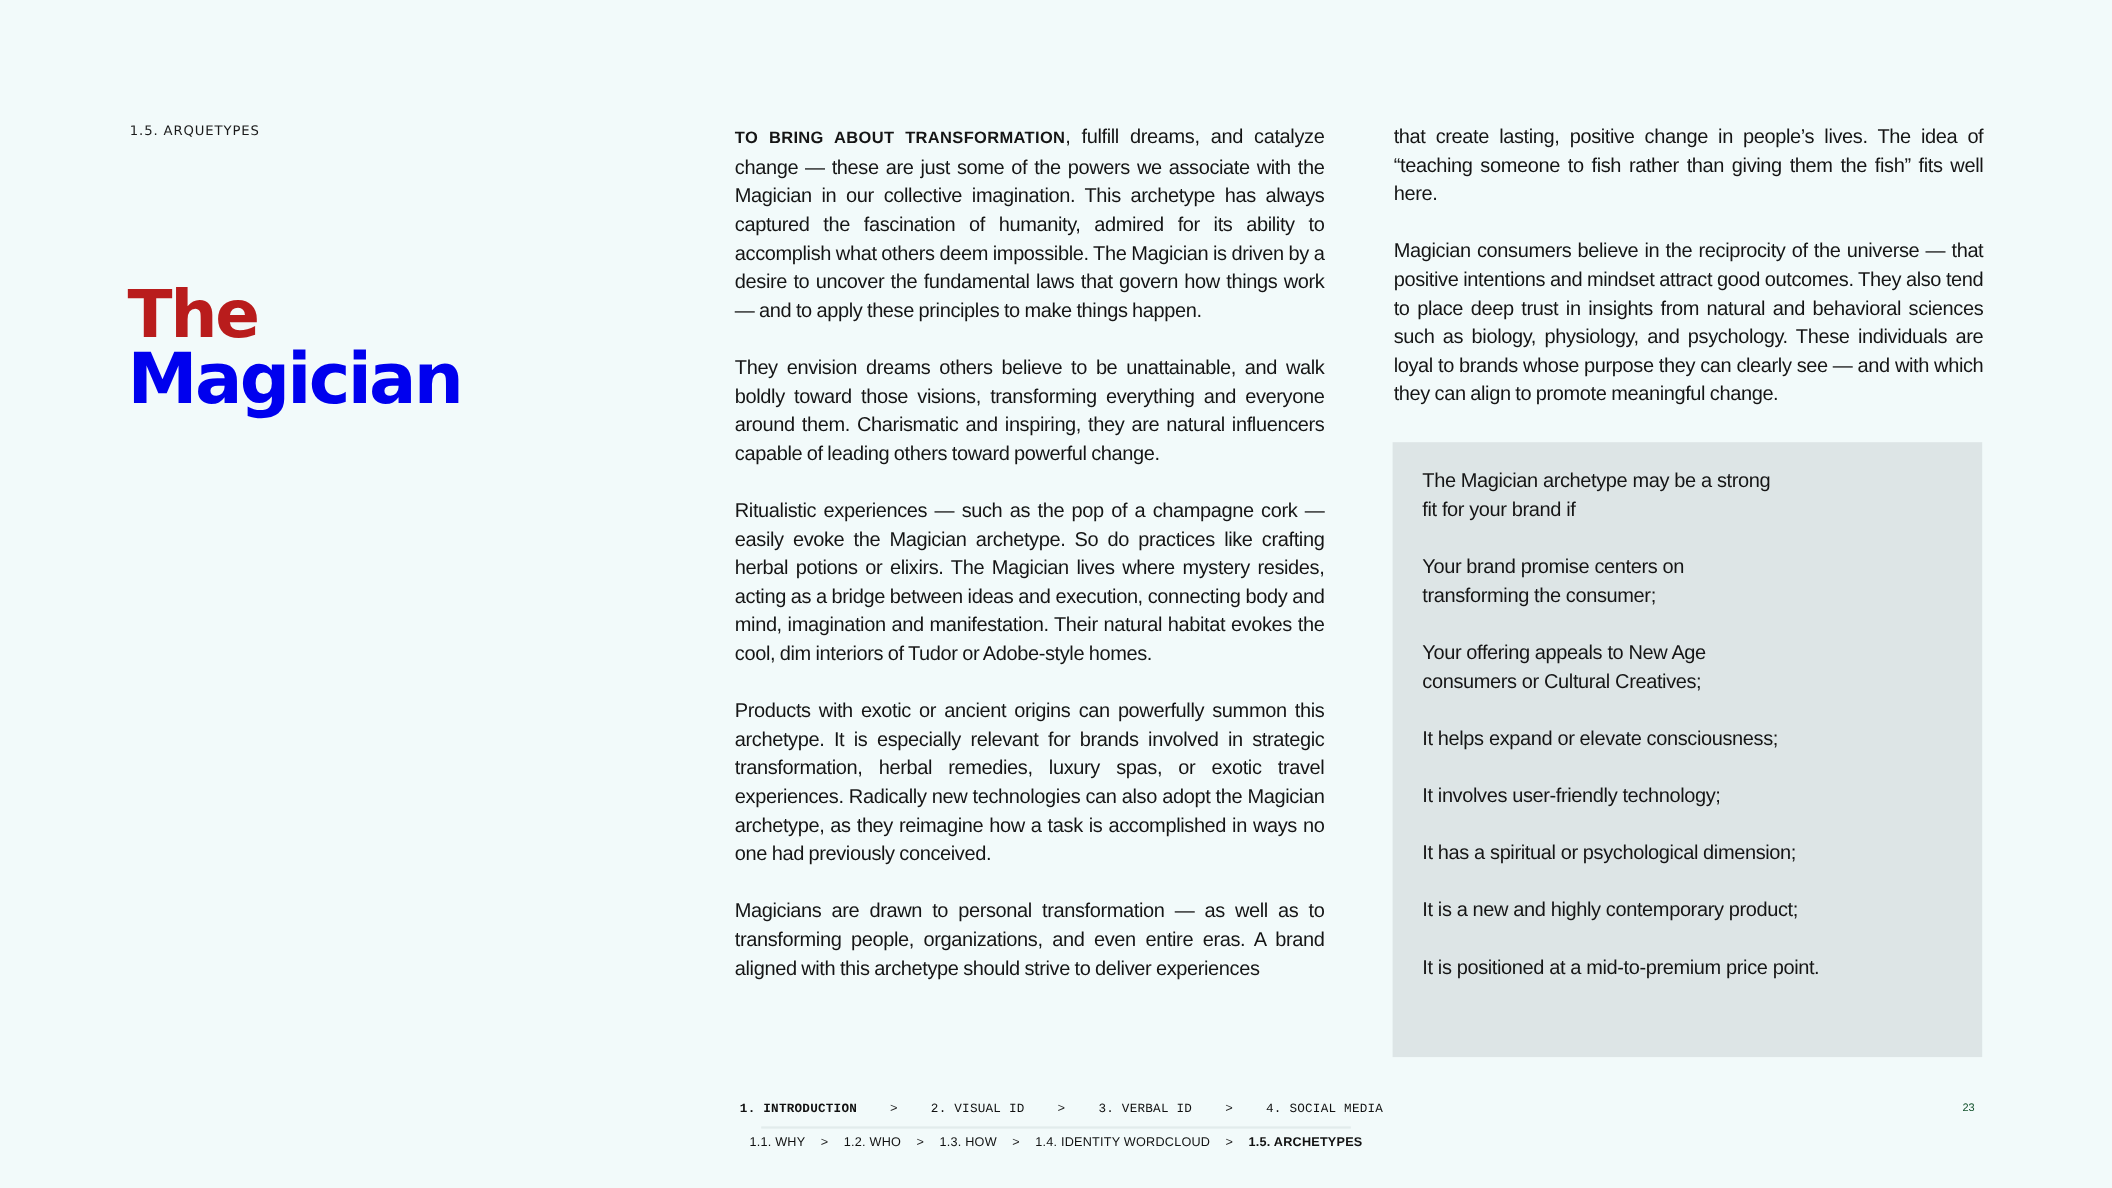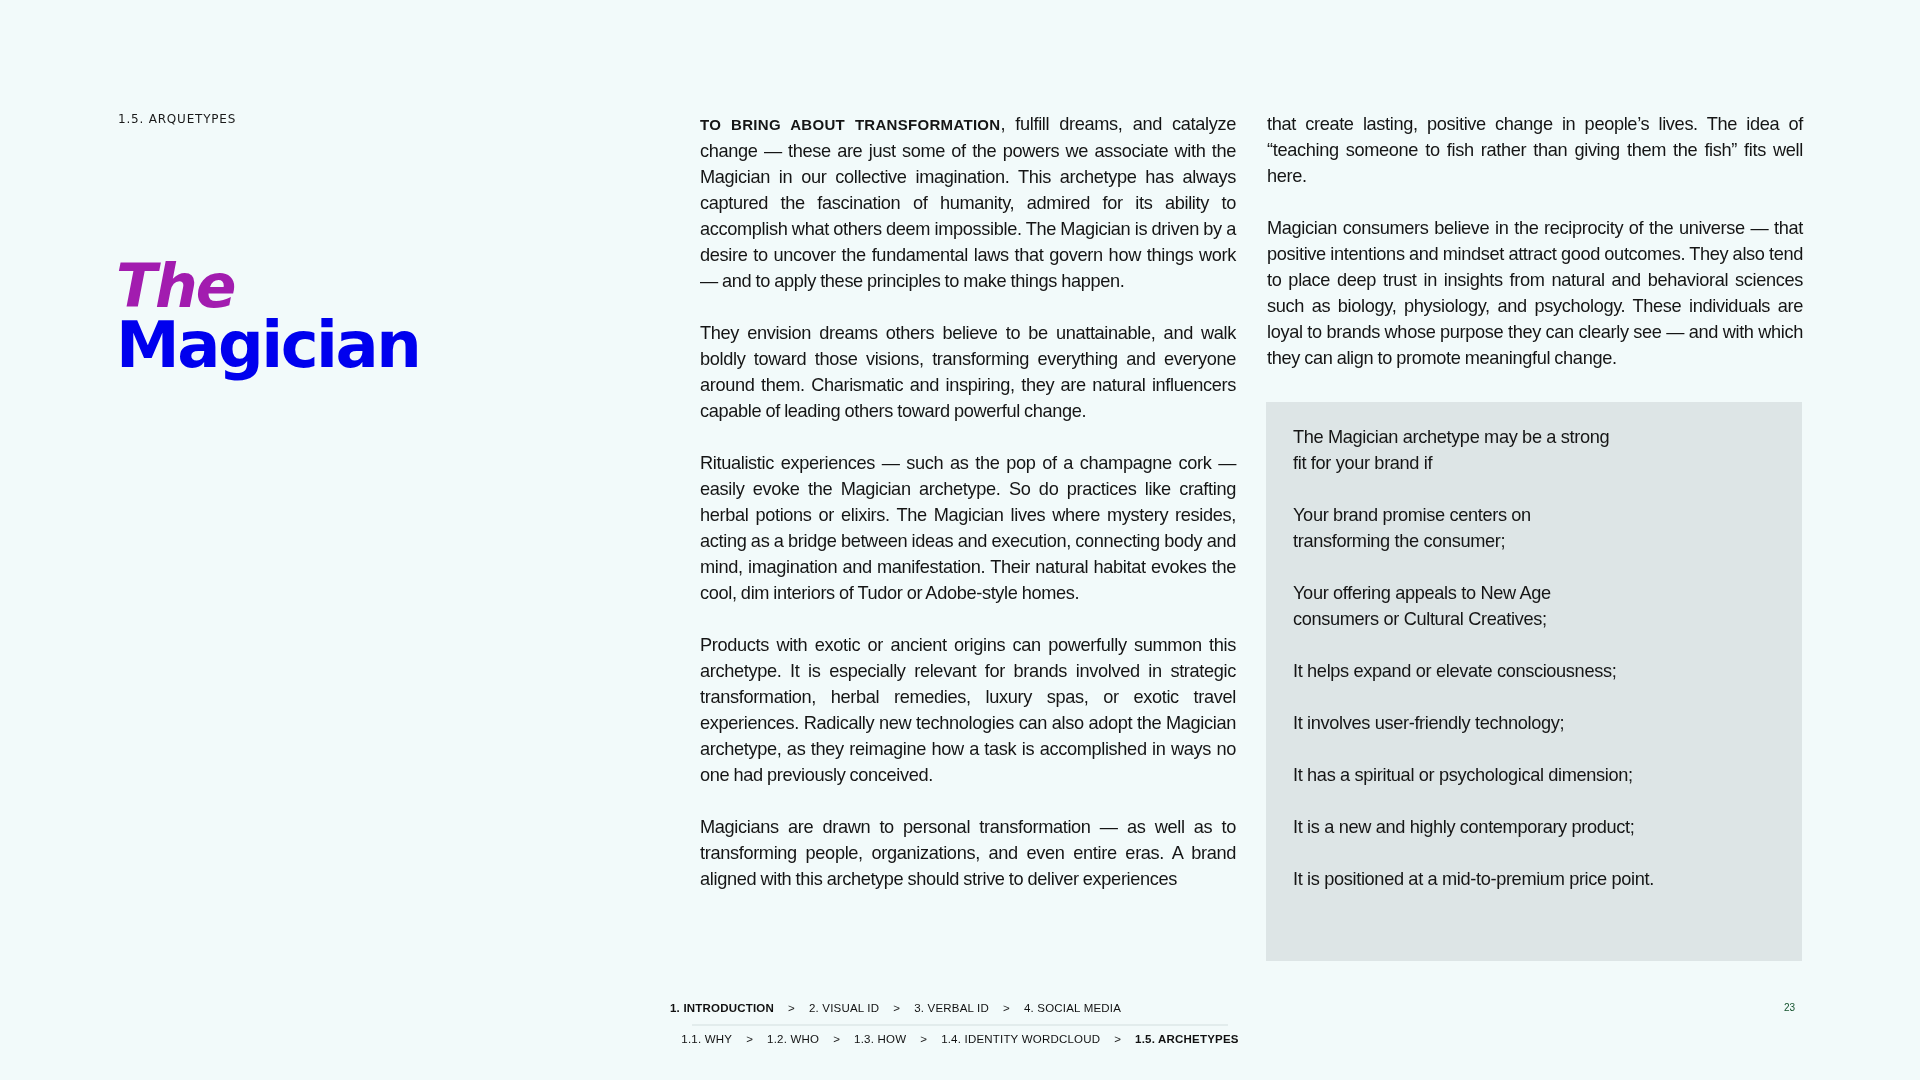--- a/index.html
+++ b/index.html
@@ -29,22 +29,21 @@
     left: 116px;
     top: 258px;
     font-family: "DejaVu Sans", sans-serif;
     font-weight: bold;
     line-height: 0.95;
     letter-spacing: -2px;
   }
   .title .line1 {
     display: block;
     font-size: 60px;
-    color: #a21caf;
-    font-style: italic;
+    color: #b91c1c;
   }
   .title .line2 {
     display: block;
     font-size: 64px;
     color: #0000ee;
     letter-spacing: -2.5px;
     margin-top: 0px;
   }
   .col {
     position: absolute;
@@ -54,21 +53,21 @@
     line-height: 26px;
     color: #151515;
     letter-spacing: -0.35px;
     word-spacing: -0.5px;
   }
   .col p {
     margin: 0 0 26px 0;
     text-align: justify;
     text-align-last: left;
   }
-  .col-left { left: 700px; }
+  .col-left { left: 668px; }
   .col-right { left: 1267px; }
   .lead {
     font-weight: bold;
     font-size: 15px;
     letter-spacing: 0.3px;
   }
   .fitbox {
     position: absolute;
     left: 1266px;
     top: 402px;
@@ -103,23 +102,25 @@
     left: 660px;
     width: 600px;
     font-size: 11.5px;
     letter-spacing: 0.2px;
     color: #111;
     text-transform: uppercase;
   }
   .nav-top {
     top: 1002px;
     display: flex;
-    gap: 0;
+    justify-content: center;
+    gap: 16px;
     padding-left: 10px;
     box-sizing: border-box;
+    font-family: Liberation Mono, monospace;
   }
   .nav-bottom {
     top: 1033px;
     display: flex;
     justify-content: center;
   }
   .nav-item { white-space: nowrap; }
   .nav-item.active { font-weight: bold; }
   .nav-sep {
     margin: 0 14px;

